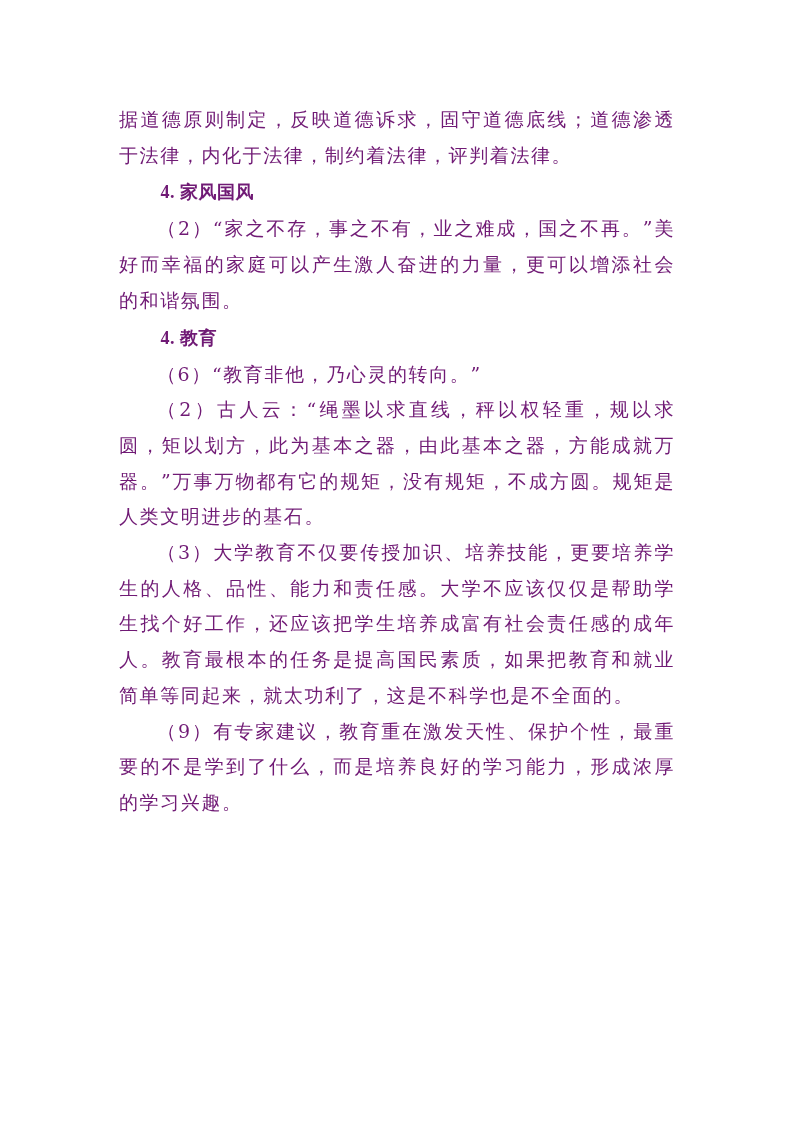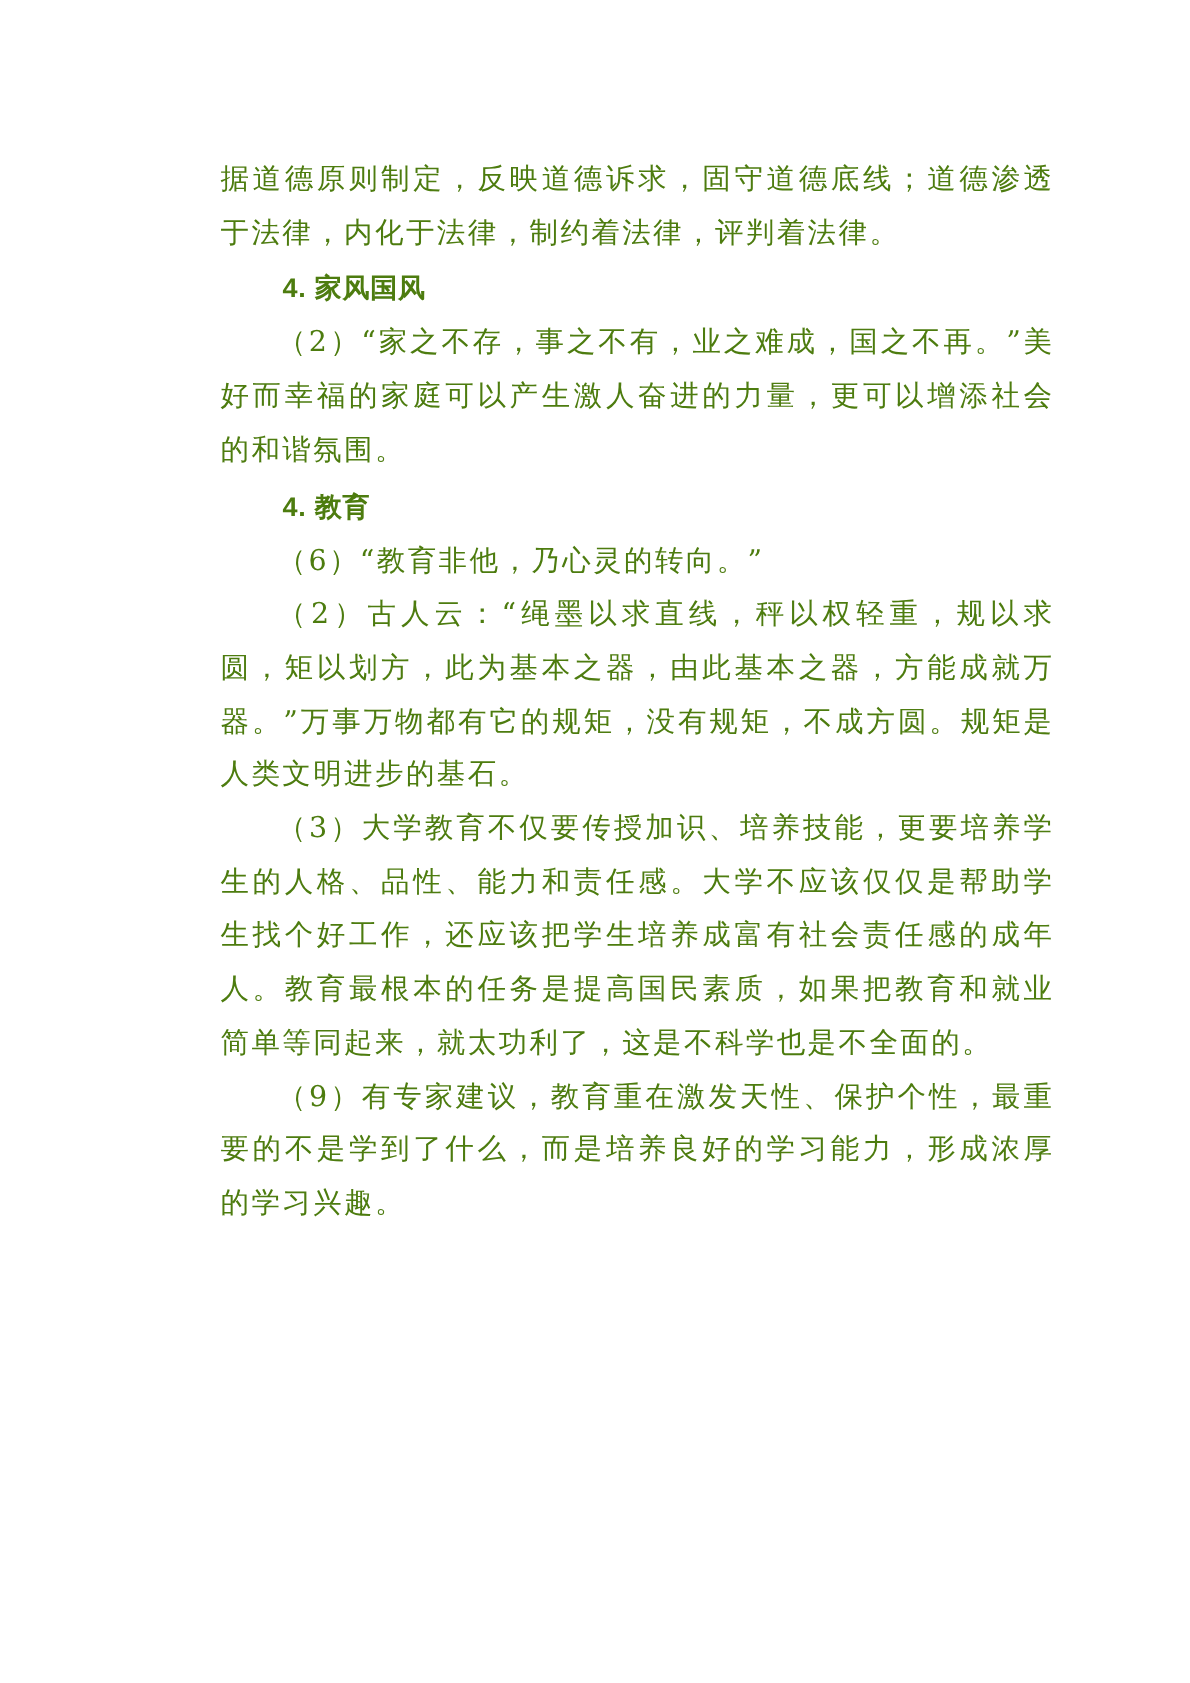--- a/index.html
+++ b/index.html
@@ -3,31 +3,30 @@
 <meta charset="utf-8">
 <style>
   html, body { margin: 0; padding: 0; background: #ffffff; }
   body { width: 793px; height: 1122px; position: relative; overflow: hidden; }
   .page {
     position: absolute;
     left: 119px;
     top: 102px;
     width: 556px;
     font-family: "DejaVu Serif", "Liberation Serif", serif;
-    color: #4d7c0f;
+    color: #701a75;
     font-size: 19px;
     line-height: 35.7px;
     letter-spacing: 1.6px;
-    margin-left: 28px;
   }
   .para { margin: 0; text-align: justify; text-indent: 2em; }
   .para.noindent { text-indent: 0; }
   .heading {
     margin: 0;
-    font-family: Liberation Sans, sans-serif;
+    font-family: Liberation Serif, serif;
     font-weight: bold;
     font-size: 18px;
     letter-spacing: 0.5px;
     text-indent: 2.3em;
     line-height: 38px;
   }
 </style>
 </head>
 <body>
 

